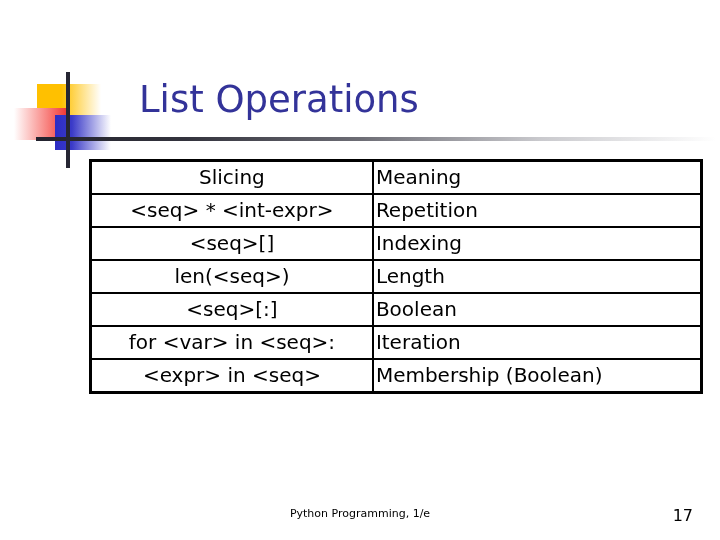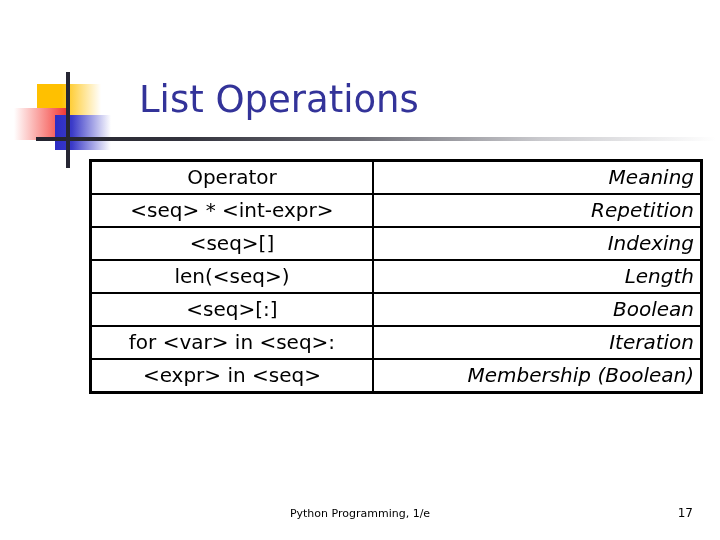--- a/index.html
+++ b/index.html
@@ -76,60 +76,59 @@
     box-sizing: border-box;
     white-space: nowrap;
     overflow: hidden;
   }
   #ops-table td.col-op {
     width: 281px;
     text-align: center;
   }
   #ops-table td.col-mean {
     width: 327px;
-    text-align: right;
-    padding-left: 11px;
-    font-style: italic;
+    text-align: left;
+    padding-left: 2px;
   }
 
   
   #footer-note {
     position: absolute;
     left: 0;
     top: 507px;
     width: 720px;
     text-align: center;
     font-size: 11px;
     color: #000000;
   }
   #footer-page {
     position: absolute;
     right: 27px;
     top: 506px;
-    font-size: 12px;
+    font-size: 16px;
     color: #000000;
   }
 </style>
 </head>
 <body>
 
 <div id="deco">
   <div class="sq" id="sq-yellow"></div>
   <div class="sq" id="sq-red"></div>
   <div class="sq" id="sq-blue"></div>
   <div class="sq" id="rule-vertical"></div>
   <div class="sq" id="rule-horizontal"></div>
 </div>
 
 <div id="slide-title">List Operations</div>
 
 <table id="ops-table">
   <tbody>
     <tr>
-      <td class="col-op">Operator</td>
+      <td class="col-op">Slicing</td>
       <td class="col-mean">Meaning</td>
     </tr>
     <tr>
       <td class="col-op">&lt;seq&gt; * &lt;int-expr&gt;</td>
       <td class="col-mean">Repetition</td>
     </tr>
     <tr>
       <td class="col-op">&lt;seq&gt;[]</td>
       <td class="col-mean">Indexing</td>
     </tr>

